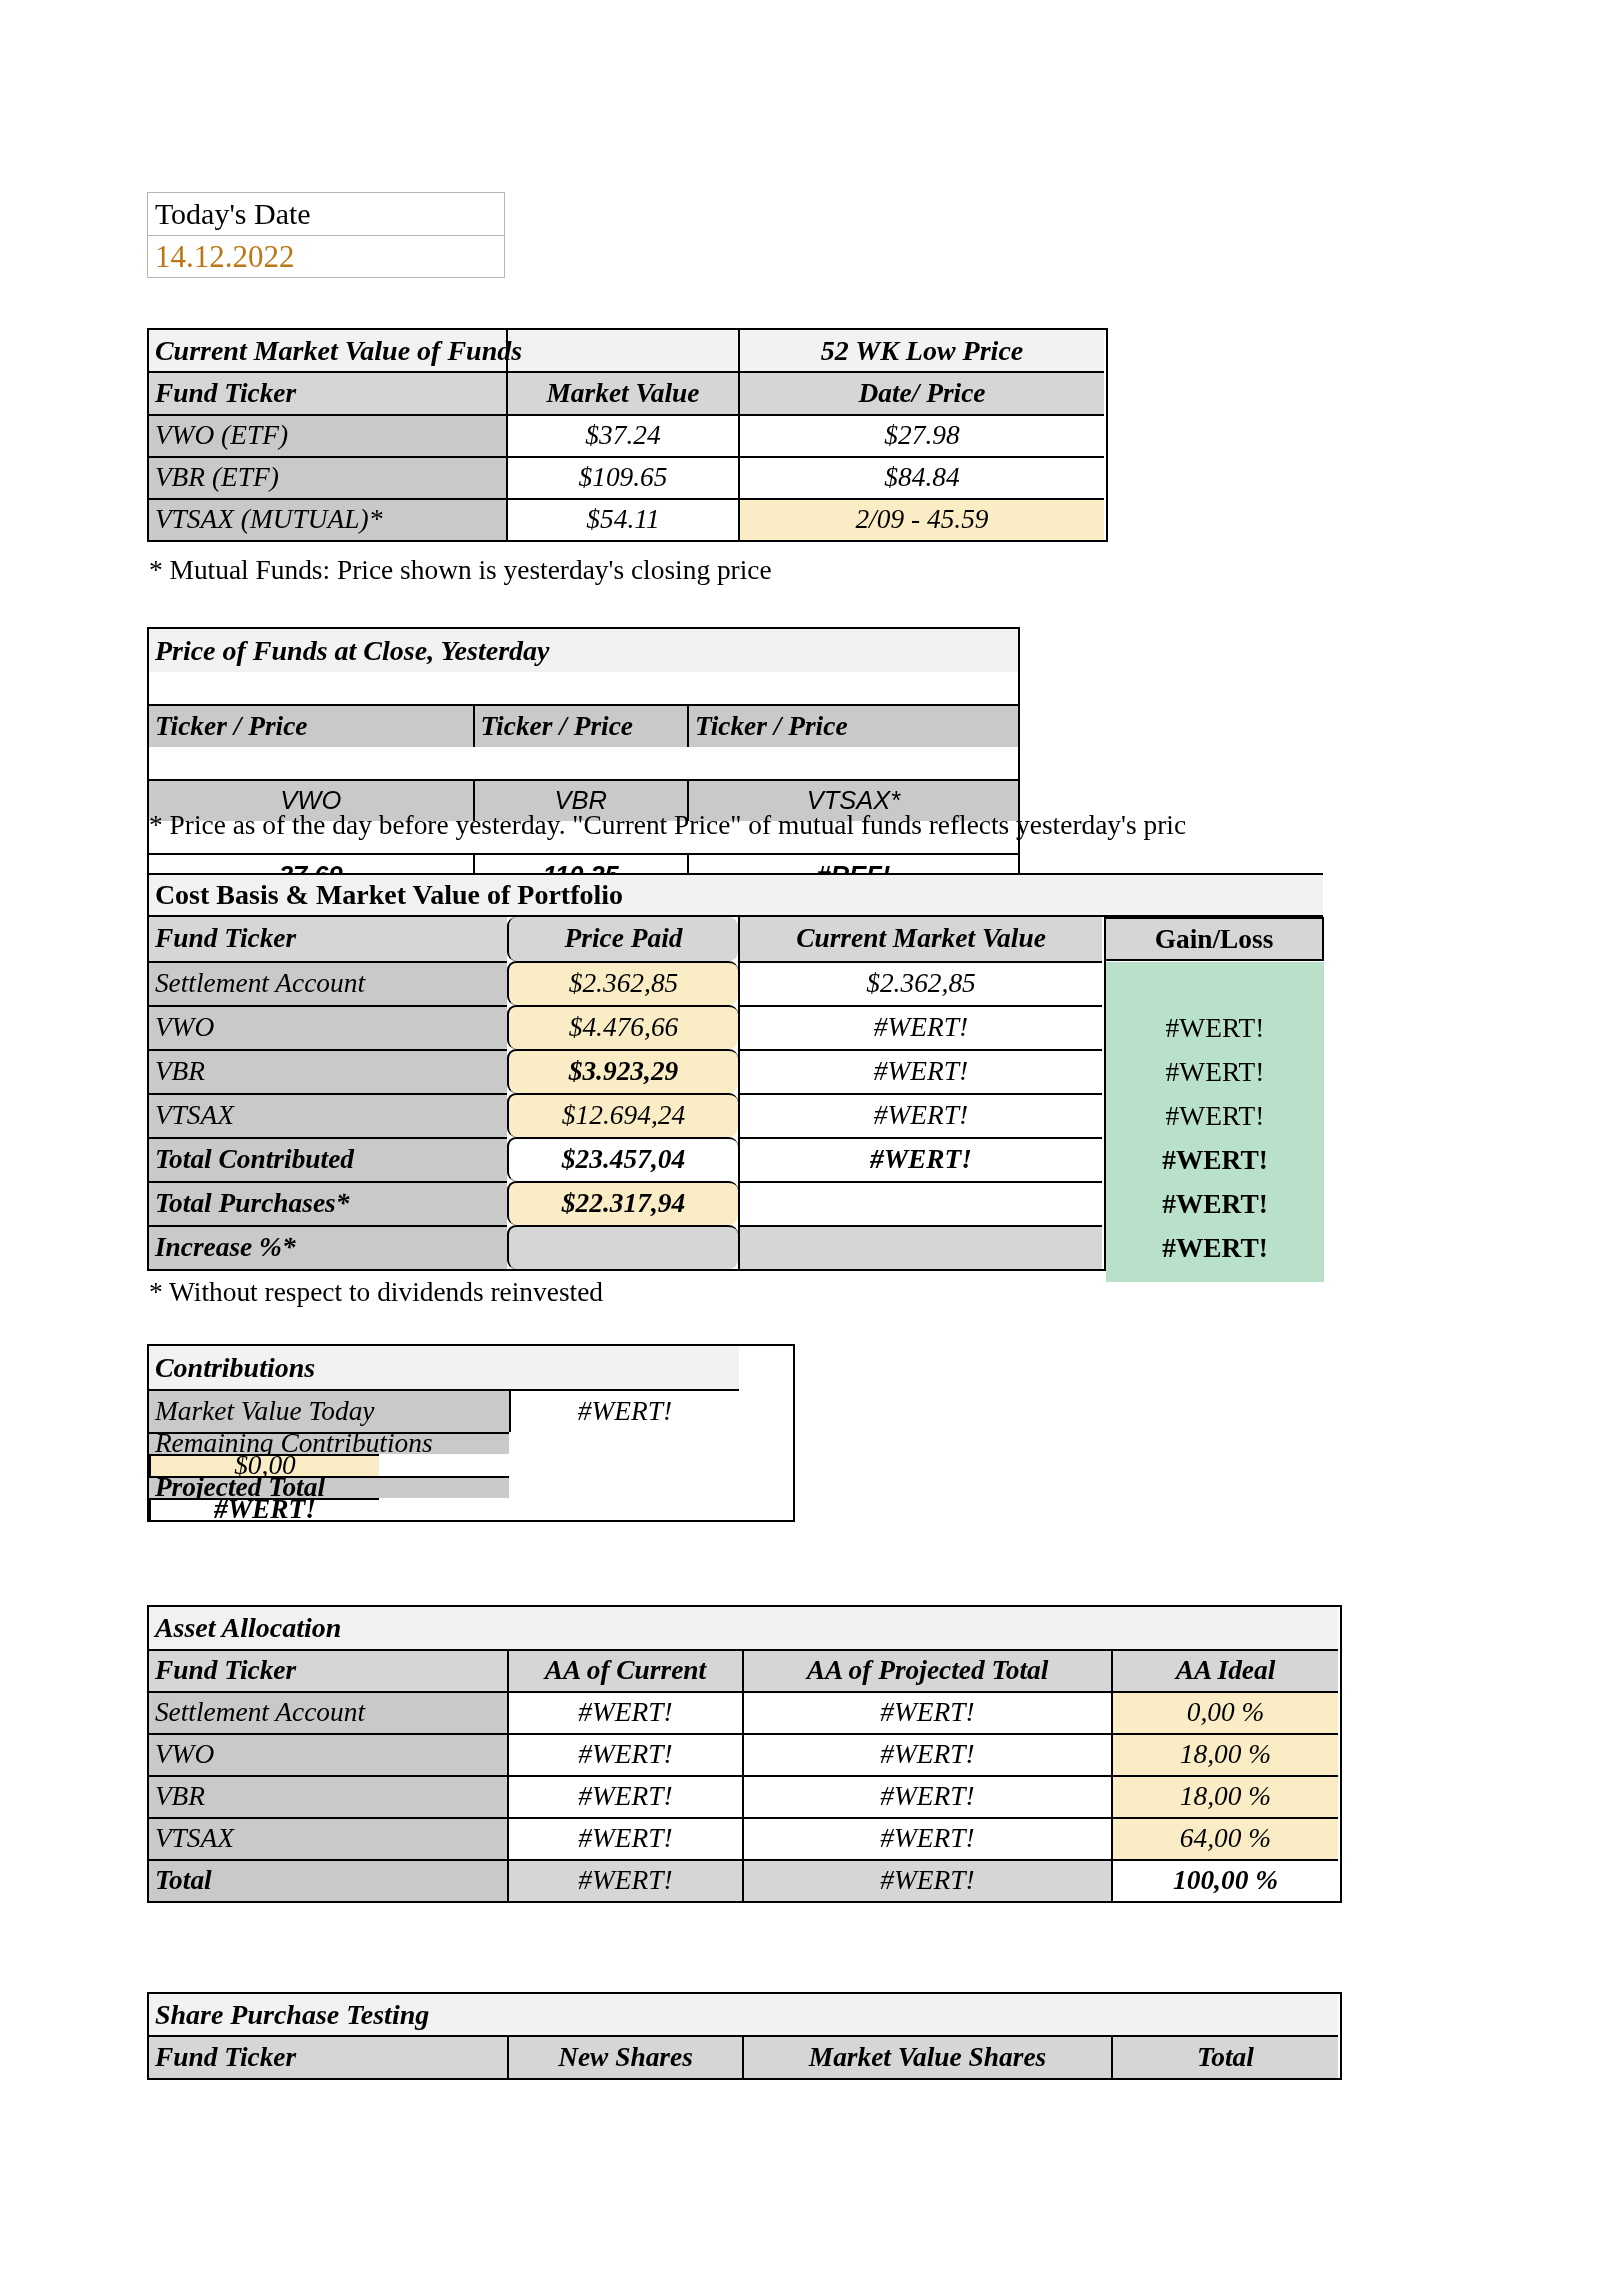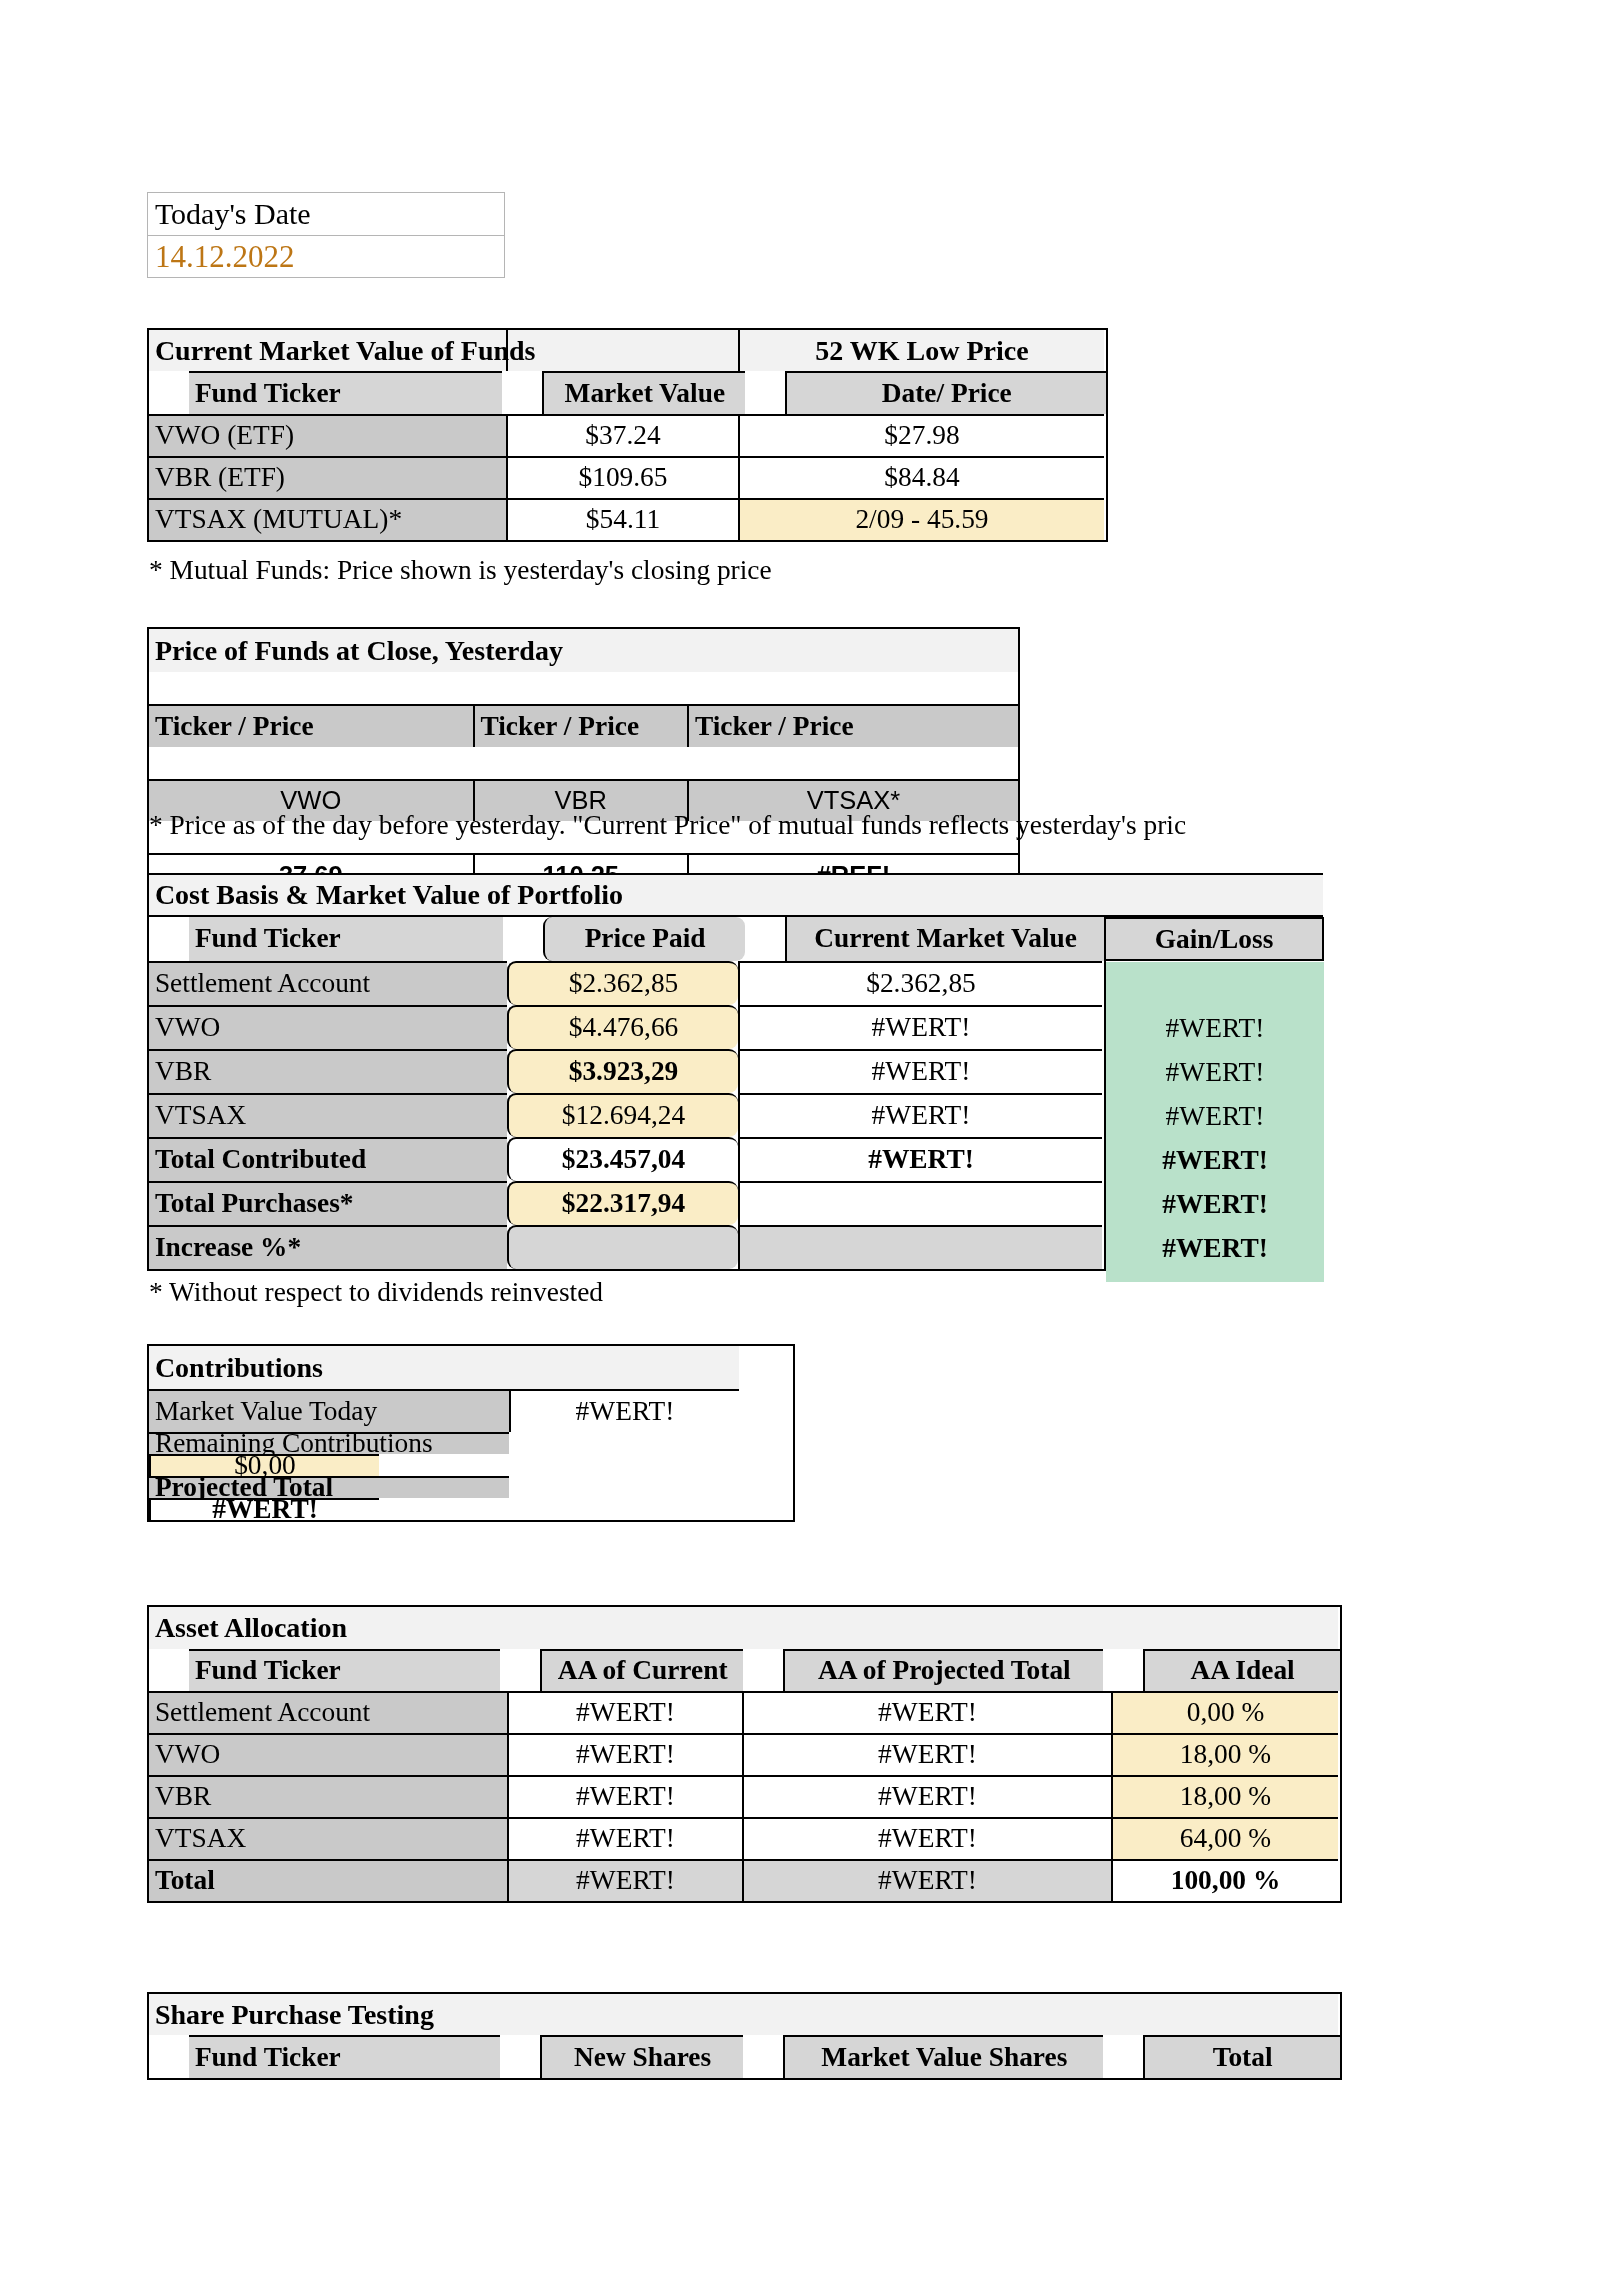--- a/index.html
+++ b/index.html
@@ -7,30 +7,30 @@
         font-family:"Liberation Serif","DejaVu Serif",serif;color:#000;}
 
   
   .datebox{position:absolute;left:147px;top:192px;width:358px;border:1px solid #b5b5b5;box-sizing:border-box;}
   .datebox .row{height:42px;display:flex;align-items:center;padding-left:6.9px;box-sizing:border-box;}
   .datebox .row.value{border-top:1px solid #b5b5b5;}
   .datebox .label{font-size:30px;}
   .datebox .value{font-size:31px;color:#bd7615;}
 
   
-  .tbl{position:absolute;border:2.9px solid #000;display:flex;flex-direction:column;box-sizing:border-box;background:#fff;}
+  .tbl{position:absolute;border:2.9px solid #000;display:flex;flex-direction:column;box-sizing:border-box;background:#fff;font-style:italic;}
   .tr{display:flex;}
   .td{box-sizing:border-box;border-left:2px solid #000;display:flex;align-items:center;
       padding-left:5.9px;font-size:27.4px;line-height:1;overflow:hidden;}
   .tr .td:first-child{border-left:none;}
   .tr + .tr .td{border-top:2px solid #000;}
   .ctr{justify-content:center;padding-left:0;}
   .b{font-weight:bold;}
   .sect{background:#f2f2f2;font-weight:bold;font-size:28px;}
-  .hdr{background:#d6d6d6;font-weight:bold;margin-left:40px;}
+  .hdr{background:#d6d6d6;font-weight:bold;}
   .lbl{background:#c9c9c9;}
   .yel{background:#faedc6;}
   .gry{background:#d6d6d6;}
   .sans{font-family:"Liberation Sans","DejaVu Sans",sans-serif;font-size:25.5px;}
   .of{overflow:visible;white-space:nowrap;position:relative;z-index:2;}
 
   
   .t1{left:147px;top:328px;width:961px;}
   .t1 .tr{height:42px;}
   .t1 .tr.h1{height:41px;}

